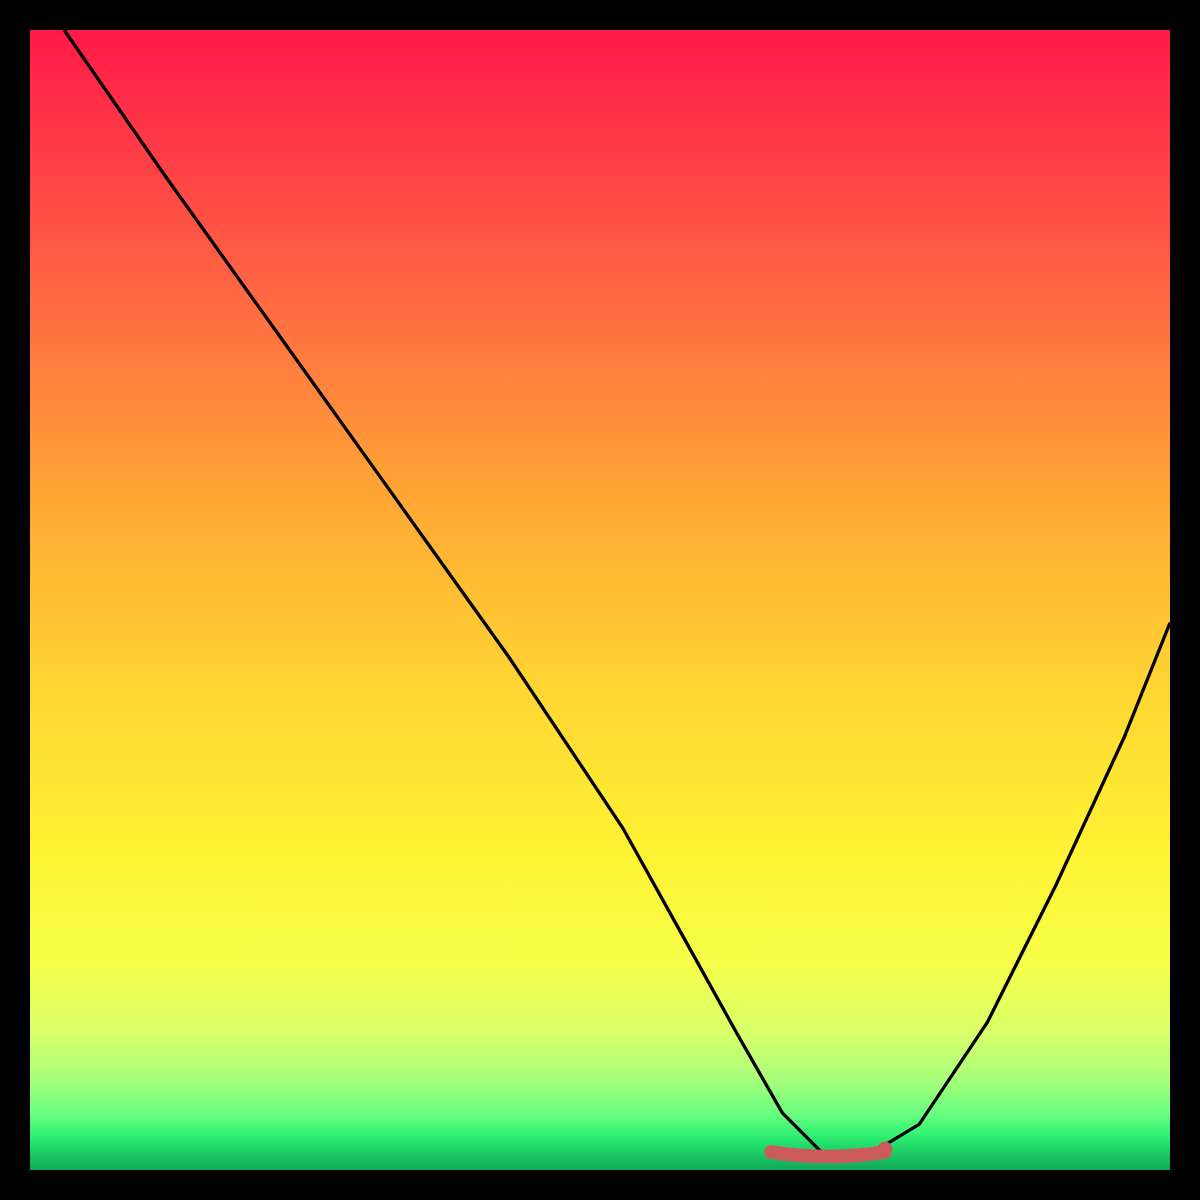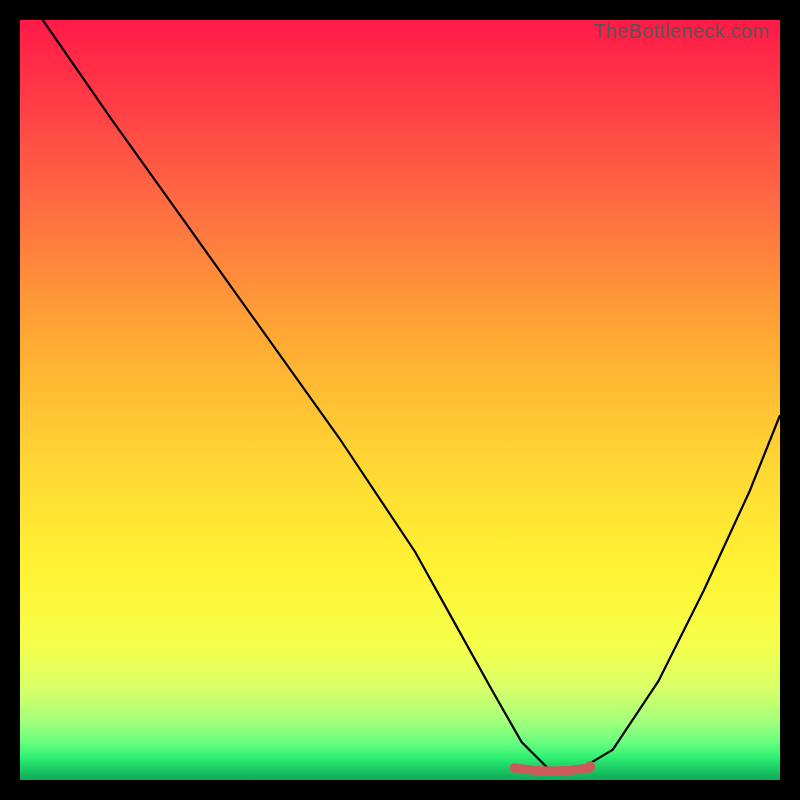--- a/index.html
+++ b/index.html
@@ -62,14 +62,13 @@
 
 <div class="frame">
   <div class="plot-bg"></div>
 
   <svg class="curve" viewBox="0 0 760 760" preserveAspectRatio="none">
     <path id="curve-path" fill="none" stroke="#000" stroke-width="2.2" d="M22.8 0.0 L91.2 98.8 L167.2 205.2 L243.2 311.6 L319.2 418.0 L395.2 532.0 L433.2 600.4 L471.2 668.8 L501.6 722.0 L532.0 752.4 L554.8 752.4 L592.8 729.6 L638.4 661.2 L684.0 570.0 L729.6 471.2 L760.0 395.2"></path>
     <path id="plateau-path" fill="none" stroke="#cc5a5a" stroke-width="9" stroke-linecap="round" d="M 494.0 748 Q 532.0 754 570.0 748"></path>
     <circle id="plateau-end" r="5" fill="#cc5a5a" cx="570.0" cy="746.0"></circle>
   </svg>
 
-  <div class="watermark">TheBottleneck.com</div>
 </div>
 
 </body></html>

